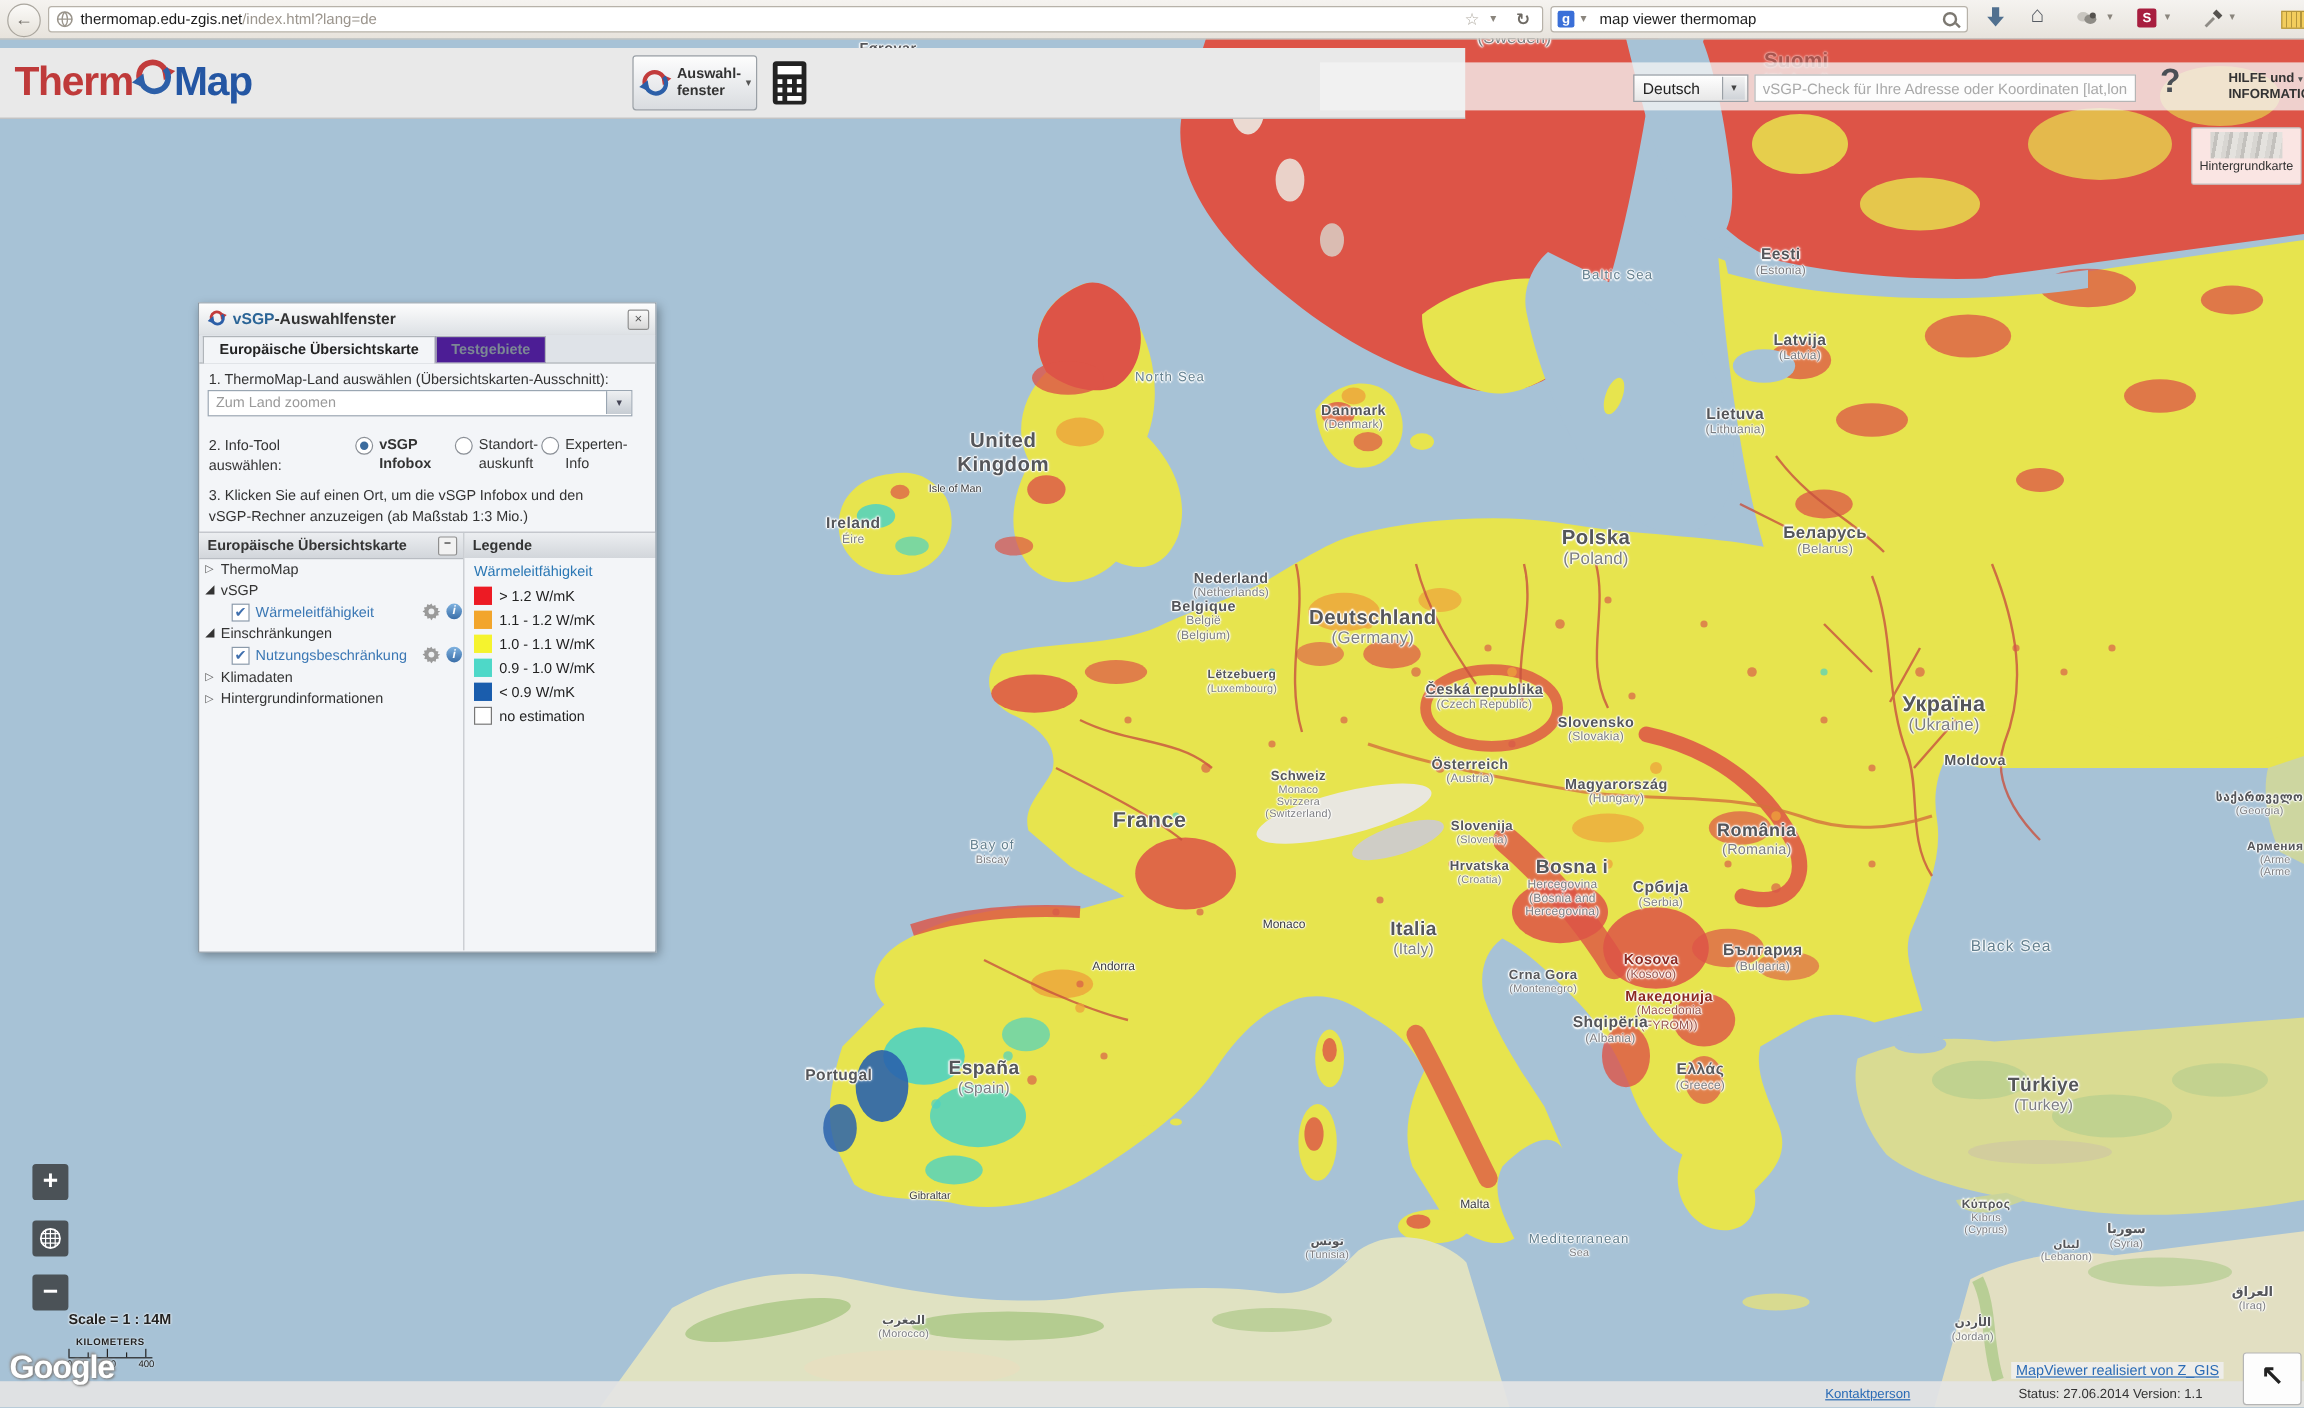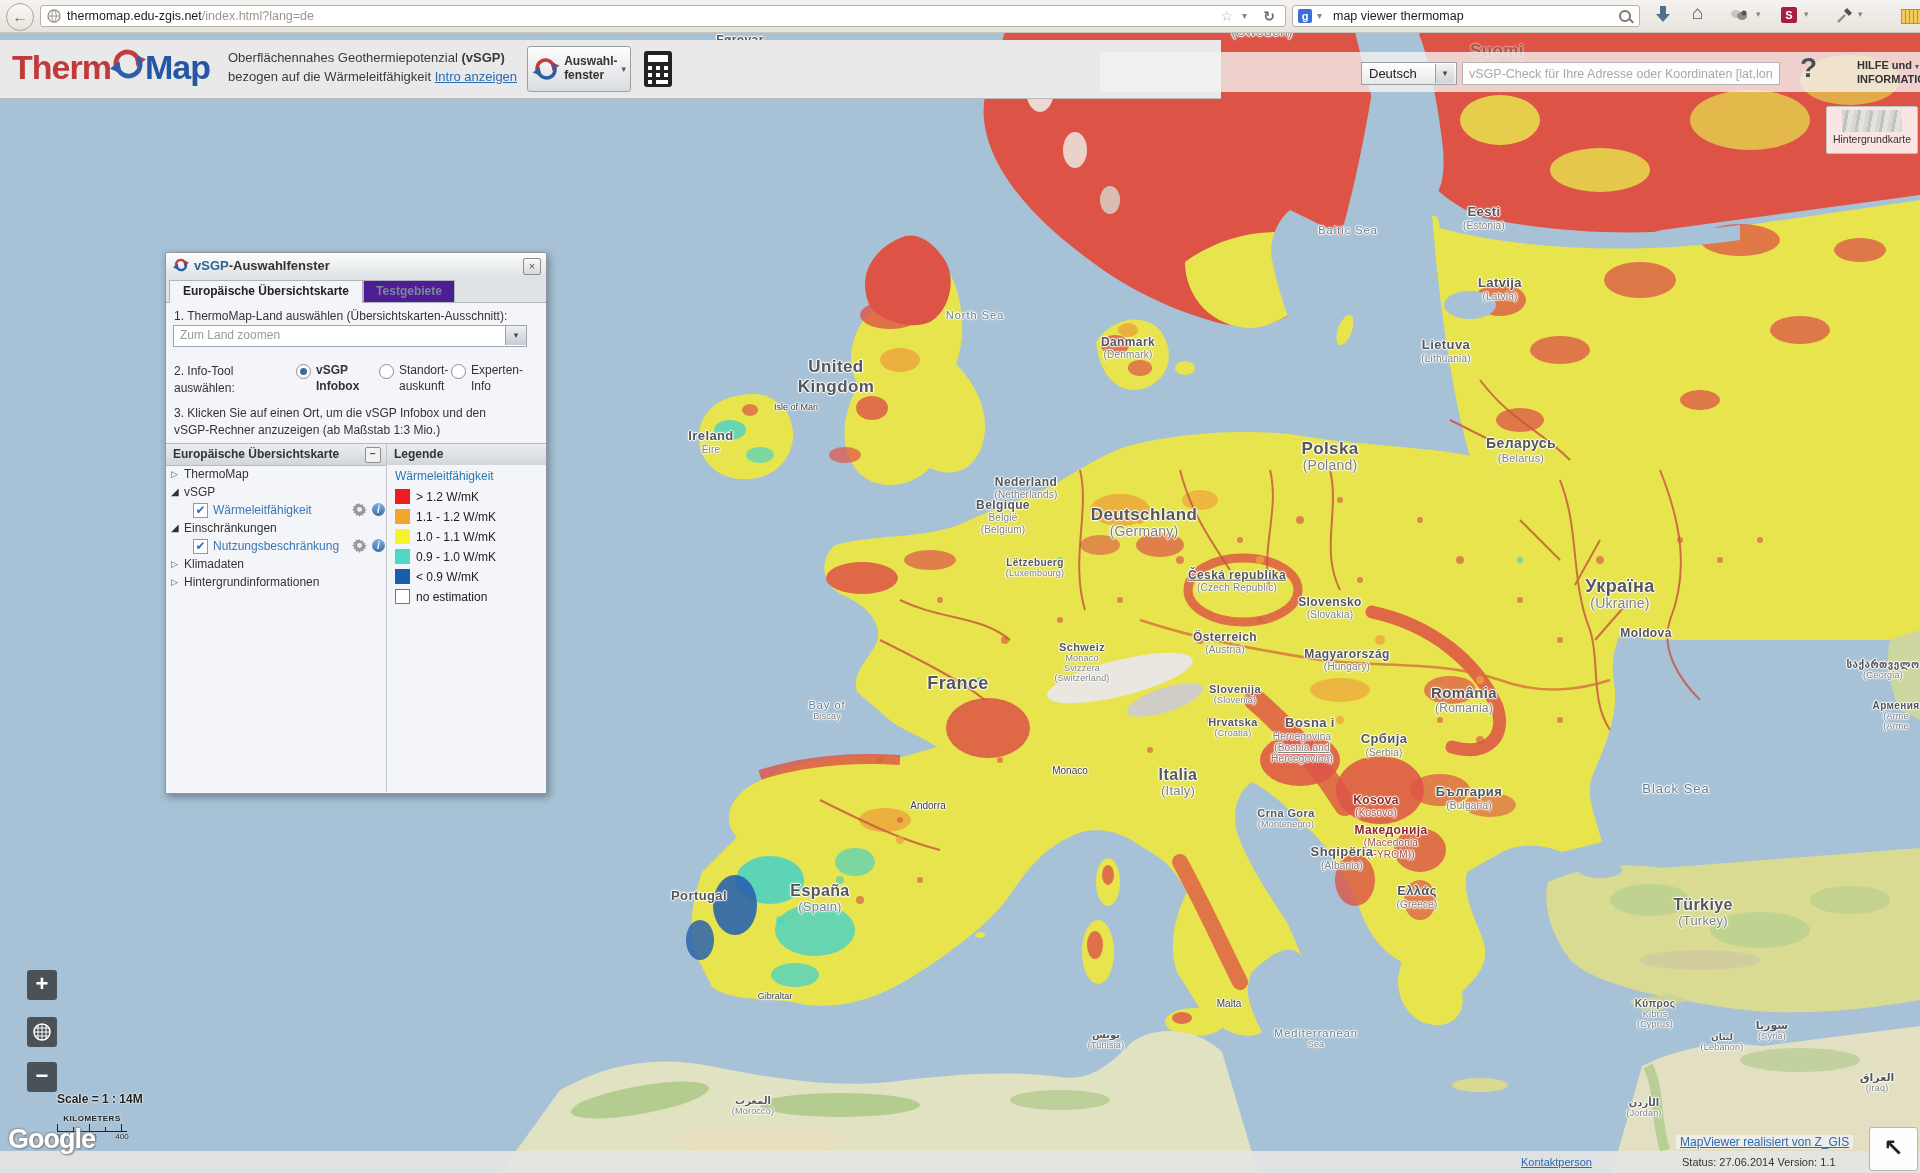--- a/index.html
+++ b/index.html
@@ -447,23 +447,23 @@
     </div>
     <div class="map-label" style="left: 1235px; top: 694px;">
       <div class="ml-main" style="font-size: 11px;">Slovenija</div>
       <div class="ml-sub" style="font-size: 9px;">(Slovenia)</div>
     </div>
     <div class="map-label" style="left: 1233px; top: 727px;">
       <div class="ml-main" style="font-size: 11px;">Hrvatska</div>
       <div class="ml-sub" style="font-size: 9px;">(Croatia)</div>
     </div>
     <div class="map-label" style="left: 1302px; top: 740px;">
-      <div class="ml-main" style="font-size: 13px; margin-left: 16px;">Bosna i</div>
+      <div class="ml-main" style="font-size: 16px; margin-left: 16px;">Bosna i</div>
       <div class="ml-sub" style="font-size: 10px;">Hercegovina</div>
-      <div class="ml-sub" style="font-size: 10px; text-decoration: underline;">(Bosnia and</div>
+      <div class="ml-sub" style="font-size: 10px;">(Bosnia and</div>
       <div class="ml-sub" style="font-size: 10px;">Hercegovina)</div>
     </div>
     <div class="map-label" style="left: 1384px; top: 745px;">
       <div class="ml-main" style="font-size: 13px;">Србија</div>
       <div class="ml-sub" style="font-size: 10px;">(Serbia)</div>
     </div>
     <div class="map-label" style="left: 1464px; top: 700px;">
       <div class="ml-main" style="font-size: 15px;">România</div>
       <div class="ml-sub" style="font-size: 12px;">(Romania)</div>
     </div>
@@ -618,24 +618,20 @@
 
 <div id="header-left" class="abs">
   <div id="logo" class="abs">
     <span id="logo-therm">Therm</span><svg width="38" height="38" viewBox="0 0 40 40">
         <path d="M10,27 A12,12 0 1 1 31,17" fill="none" stroke="#c23c3c" stroke-width="5"></path>
         <polygon points="27,10 39,15 29,23" fill="#c23c3c"></polygon>
         <path d="M30,13 A12,12 0 1 1 9,23" fill="none" stroke="#2c5fa8" stroke-width="5"></path>
         <polygon points="13,30 1,25 11,17" fill="#2c5fa8"></polygon>
       </svg><span id="logo-map">Map</span>
   </div>
-  <div id="subtitle" class="abs">
-    <div><span>Oberflächennahes Geothermiepotenzial </span><b>(vSGP)</b></div>
-    <div><span>bezogen auf die Wärmeleitfähigkeit </span><span class="link">Intro anzeigen</span></div>
-  </div>
   <div id="auswahl-btn" class="abs">
     <svg width="30" height="30" viewBox="0 0 40 40">
         <path d="M10,27 A12,12 0 1 1 31,17" fill="none" stroke="#c23c3c" stroke-width="5"></path>
         <polygon points="27,10 39,15 29,23" fill="#c23c3c"></polygon>
         <path d="M30,13 A12,12 0 1 1 9,23" fill="none" stroke="#2c5fa8" stroke-width="5"></path>
         <polygon points="13,30 1,25 11,17" fill="#2c5fa8"></polygon>
       </svg>
     <span id="auswahl-label">
       <div>Auswahl-</div>
         <div>fenster</div>

